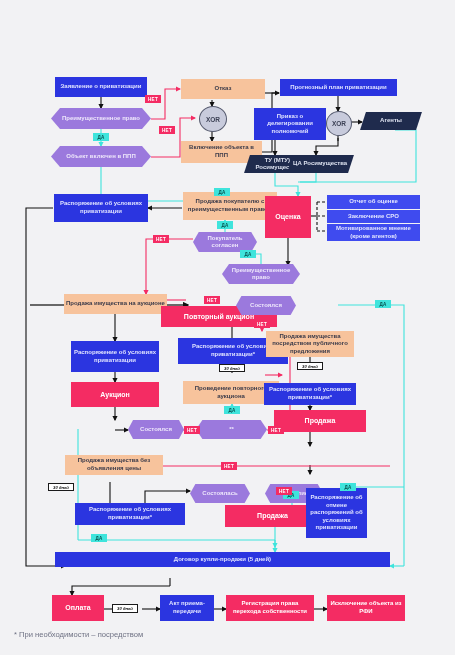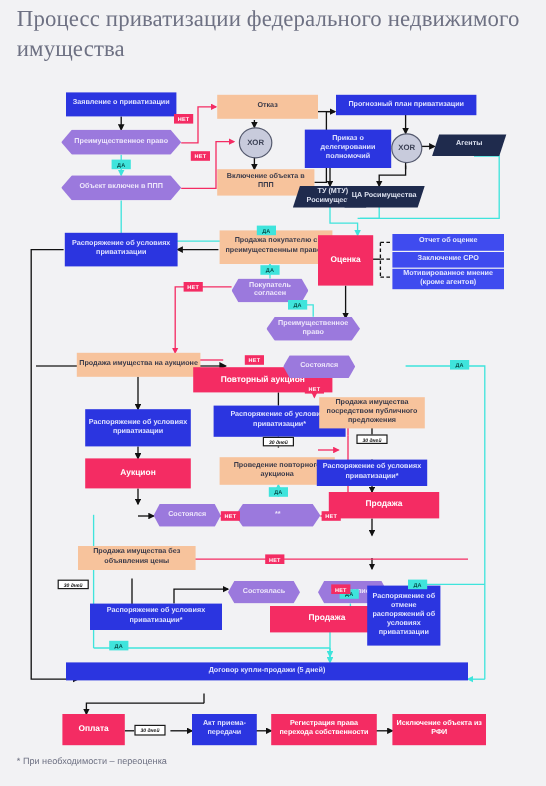--- a/index.html
+++ b/index.html
@@ -75,21 +75,20 @@
   .note{
     position:absolute;left:14px;font-size:7.6px;color:#6e7183;
     font-family:"Liberation Sans", sans-serif;
   }
 </style>
 </head>
 <body>
 
 <div id="stage">
 
-  <div class="title">Процесс приватизации федерального недвижимого имущества</div>
 
   <svg id="svg-layer" viewBox="0 0 455 655">
     <defs>
       <marker id="ab" markerWidth="5" markerHeight="5" refX="4" refY="2.5" orient="auto">
         <path d="M0,0 L5,2.5 L0,5 z" fill="#111"></path>
       </marker>
       <marker id="ap" markerWidth="5" markerHeight="5" refX="4" refY="2.5" orient="auto">
         <path d="M0,0 L5,2.5 L0,5 z" fill="#f42c63"></path>
       </marker>
       <marker id="ac" markerWidth="5" markerHeight="5" refX="4" refY="2.5" orient="auto">
@@ -368,15 +367,15 @@
   <div class="lbl lbl-da" style="left:340px;top:483px;width:16px;height:8px;">ДА</div>
   <div class="lbl lbl-da" style="left:283px;top:491px;width:16px;height:8px;">ДА</div>
   <div class="lbl lbl-net" style="left:276px;top:487px;width:16px;height:8px;">НЕТ</div>
   <div class="lbl lbl-da" style="left:91px;top:534px;width:16px;height:8px;">ДА</div>
 
   <div class="days" style="left:219px;top:364px;width:26px;height:8px;">30 дней</div>
   <div class="days" style="left:297px;top:362px;width:26px;height:8px;">30 дней</div>
   <div class="days" style="left:48px;top:483px;width:26px;height:8px;">30 дней</div>
   <div class="days" style="left:112px;top:604px;width:26px;height:9px;">30 дней</div>
 
-  <div class="note" style="top:630px;">* При необходимости – переоценка</div>
+  <div class="note" style="top:630px;">* При необходимости – посредством</div>
 
 </div>
 
 </body></html>

